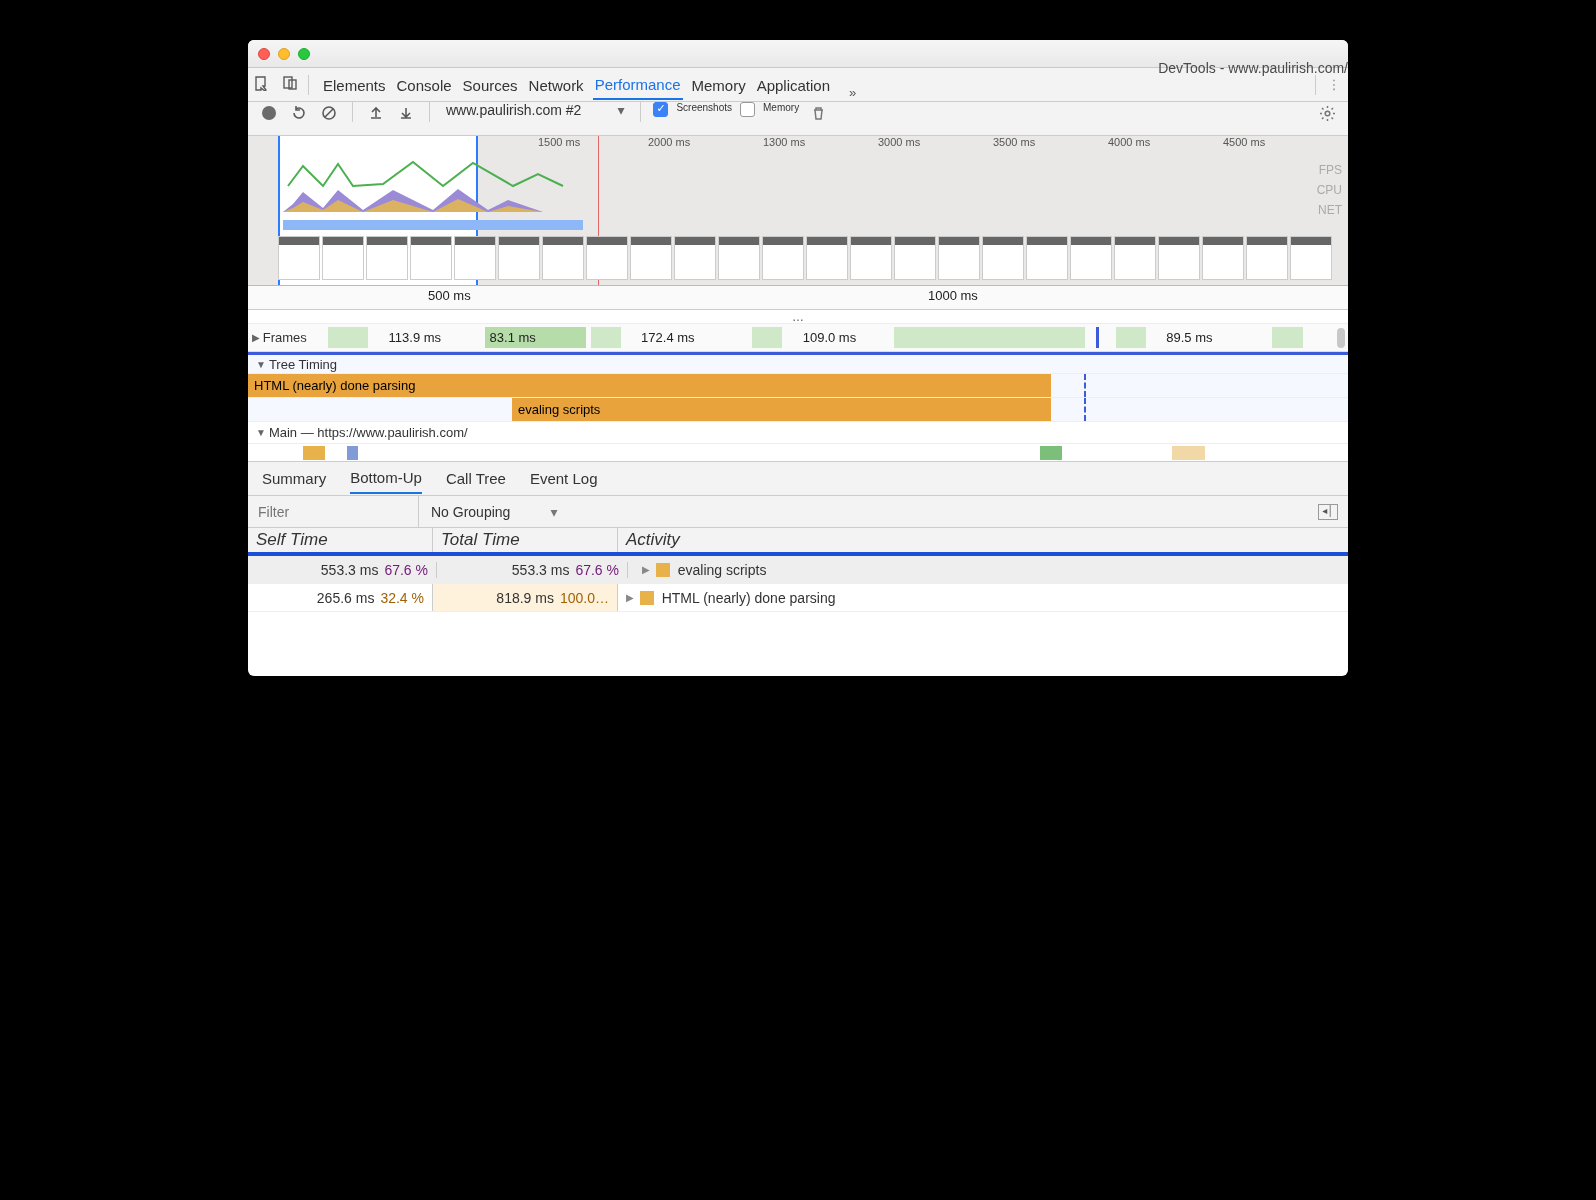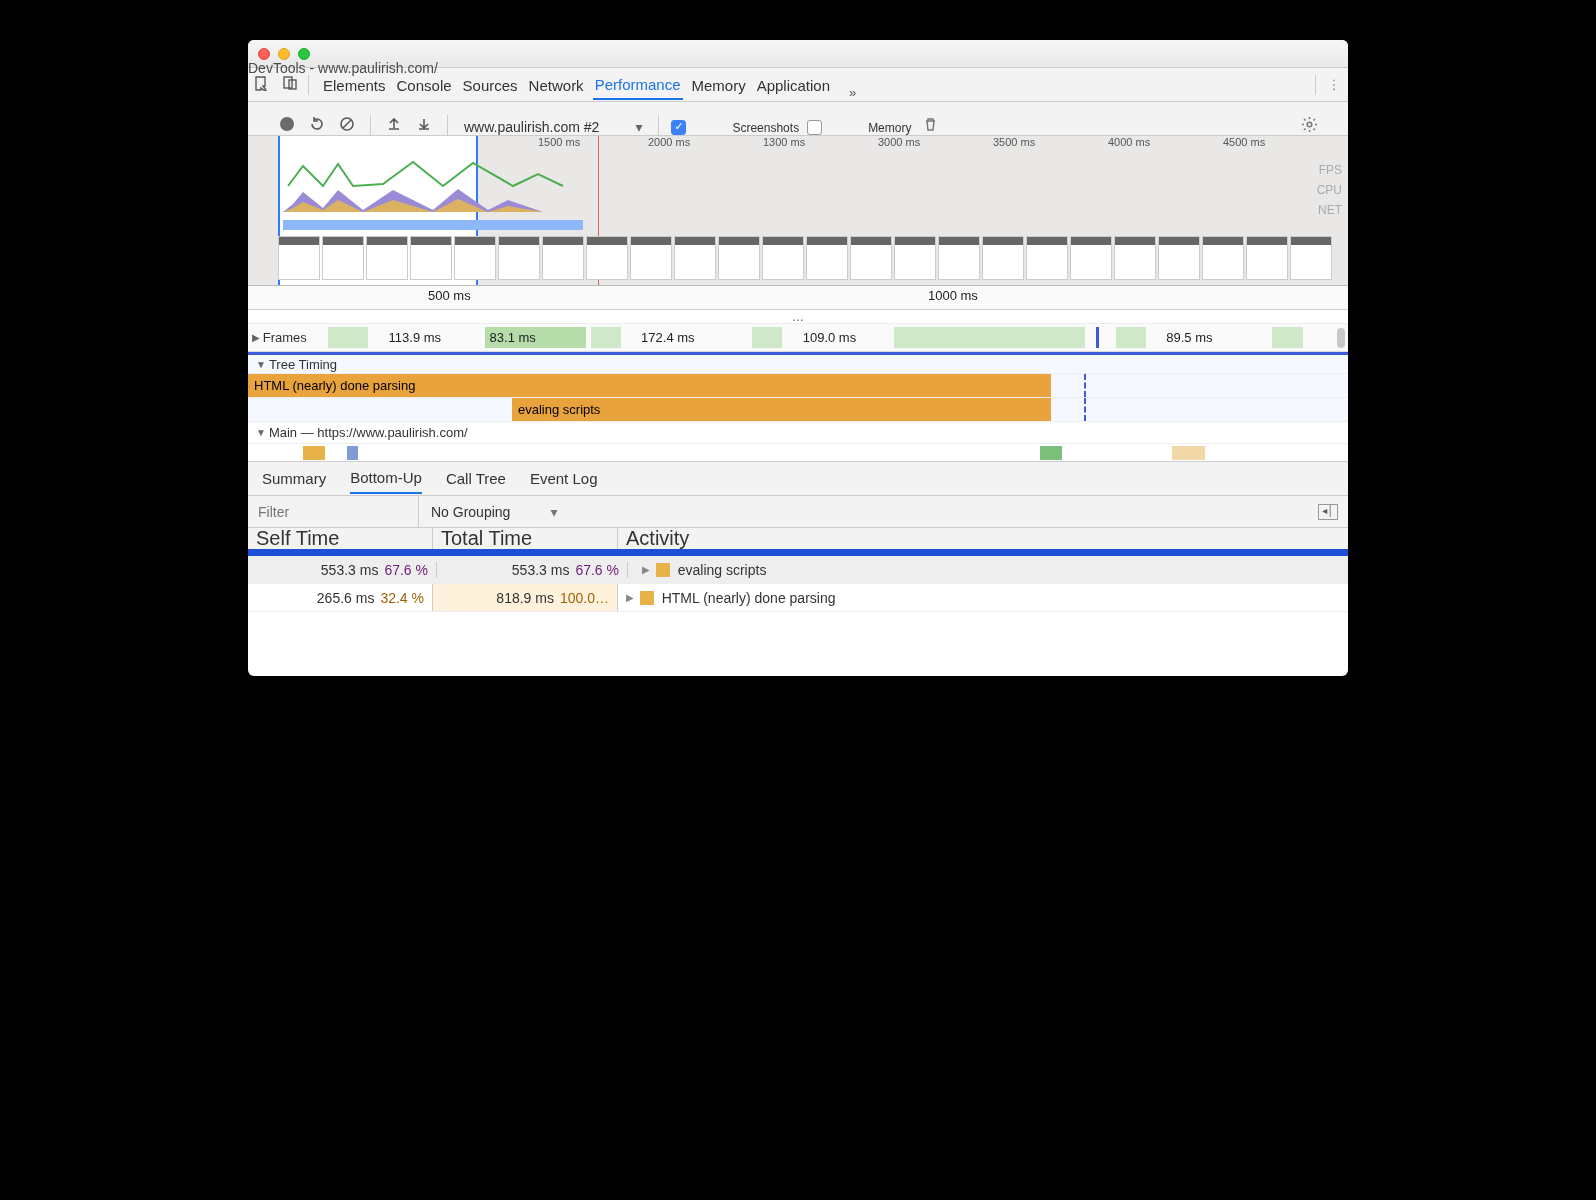--- a/index.html
+++ b/index.html
@@ -29,47 +29,47 @@
     border-bottom: 1px solid #c9c9c9;
     display: flex;
     align-items: center;
     position: relative;
   }
   .traffic { display:flex; gap:8px; position:absolute; left:10px; }
   .dot { width:12px; height:12px; border-radius:50%; }
   .dot.red { background:#ff5f57; border:1px solid #e14640; }
   .dot.yellow { background:#ffbd2e; border:1px solid #dfa123; }
   .dot.green { background:#28c940; border:1px solid #1dad2b; }
-  .title { flex:1; text-align:left; font-size:14px; color:#4a4a4a;margin-top:28px; }
+  .title { flex:1; text-align:right; font-size:14px; color:#4a4a4a;margin-top:28px; }
   
   .tabrow {
     height: 34px;
     border-bottom: 1px solid #ccc;
     display:flex; align-items:center; background:#f3f3f3;
   }
   .tabrow .tool { width:28px; text-align:center; color:#5a5a5a; font-size:16px; }
   .tabs { display:flex; gap:7px; padding-left:8px; flex:1; align-items:flex-end; }
   .tab { color:#333; font-size:15px; padding:6px 2px; cursor:default; }
   .tab.active { color:#1a73e8; border-bottom:2px solid #1a73e8; padding-bottom:5px; }
   .more { padding:0 10px; color:#555; }
   .kebab { width:28px; text-align:center; color:#888; }
   
   .toolbar {
-    height:34px; display:flex; align-items:flex-end; gap:8px;
-    padding:0 28px; border-bottom:1px solid #ccc; background:#f3f3f3;
+    height:34px; display:flex; align-items:flex-start; gap:8px;
+    padding:0 10px; border-bottom:1px solid #ccc; background:#f3f3f3;
   }
   .tb-btn { width:22px; height:22px; display:flex; align-items:center; justify-content:center; color:#5a5a5a; }
   .record-dot { width:14px; height:14px; border-radius:50%; background:#6b6b6b; }
   .divider { width:1px; height:20px; background:#ccc; margin:0 4px; }
   .sel { display:flex; align-items:center; gap:6px; font-size:14px; color:#333; padding:0 4px; }
   .sel .caret { color:#666; }
   .chk { width:15px; height:15px; border-radius:3px; display:inline-block; border:1px solid #999; background:#fff; position:relative; }
   .chk.on { background:#3b82f6; border-color:#3b82f6; }
   .chk.on::after { content:"✓"; color:#fff; font-size:11px; position:absolute; left:2px; top:-1px; }
-  .lbl { font-size:12px; color:#333;margin-left:38px; }
+  .lbl { font-size:10px; color:#333; }
   .trash { color:#777; }
   .gear { margin-left:auto; color:#777; }
   
   .overview {
     height:150px; background:#e9e8e6; border-bottom:1px solid #bbb; position:relative; overflow:hidden;
   }
   .ov-ticks { position:absolute; top:0; left:0; right:0; height:18px; font-size:11px; color:#555; }
   .ov-ticks span { position:absolute; }
   .ov-selection { position:absolute; left:30px; top:0; width:200px; height:150px; background:#fff; border-left:2px solid #2b7cff; border-right:2px solid #2b7cff; }
   .ov-red { position:absolute; left:350px; top:0; width:1px; height:150px; background:#e06666; }
@@ -106,21 +106,21 @@
   .btabs { height:34px; display:flex; gap:24px; align-items:center; padding:0 14px; border-bottom:1px solid #ccc; background:#f3f3f3; }
   .btab { font-size:15px; color:#333; padding:6px 0; }
   .btab.active { border-bottom:2px solid #1a73e8; }
   
   .filterrow { height:32px; display:flex; align-items:center; border-bottom:1px solid #ccc; background:#f3f3f3; }
   .filter-input { width:170px; border:none; background:transparent; padding:0 10px; font-size:14px; color:#888; outline:none; }
   .vline { width:1px; height:32px; background:#ccc; }
   .group-sel { display:flex; align-items:center; gap:40px; padding:0 12px; font-size:14px; color:#333; }
   .collapse-btn { margin-left:auto; margin-right:10px; width:20px; height:16px; border:1px solid #999; text-align:center; font-size:10px; color:#555; }
   
-  .thead { height:28px; display:flex; border-bottom:7px solid #1d4ed8; background:#f3f3f3; font-size:20px; }
+  .thead { height:28px; display:flex; border-bottom:4px solid #1d4ed8; background:#f3f3f3; font-size:17px;font-style:italic; }
   .thead > div, .trow > div { display:flex; align-items:center; padding:0 8px; }
   .col-self { width:185px; border-right:1px solid #ccc; }
   .col-total { width:185px; border-right:1px solid #ccc; }
   .col-activity { flex:1; }
   .tbody { min-height:120px; }
   .trow { height:28px; display:flex; border-bottom:1px solid #eee; font-size:14px; }
   .trow.sel { background:#eee; }
   .pct { color:#701a75; margin-left:6px; }
   .pct.o { color:#a16207; }
   .disclosure { color:#888; margin-right:6px; font-size:10px; }

